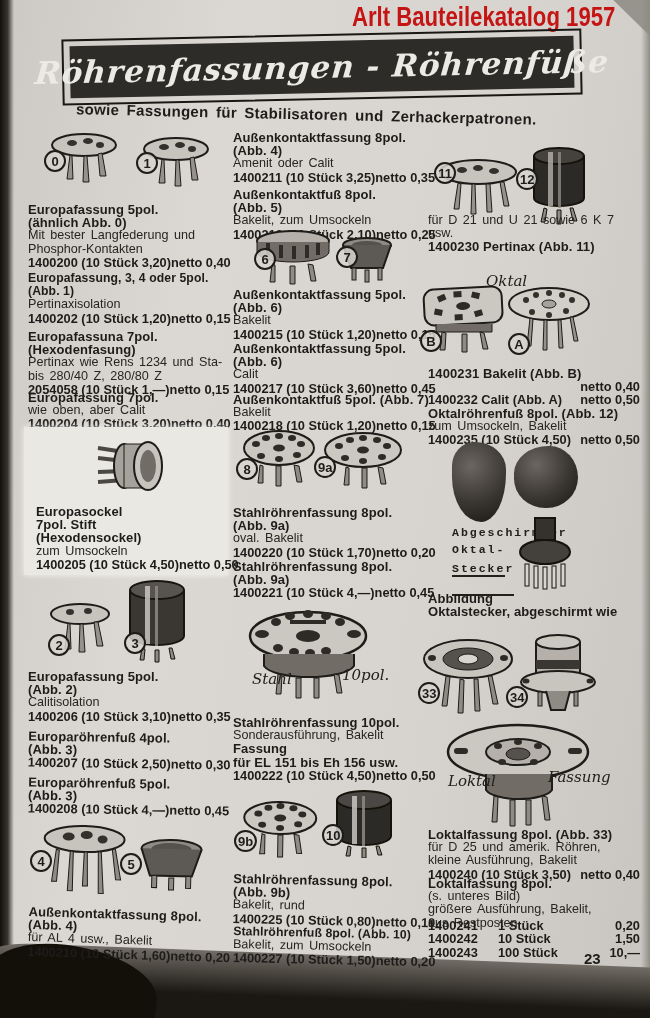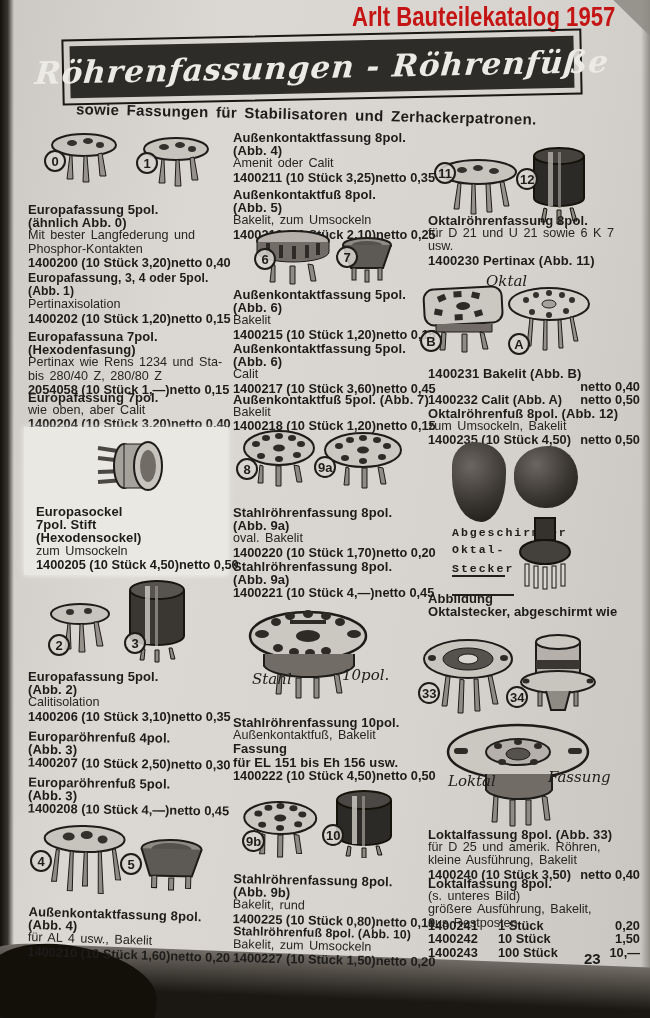--- a/index.html
+++ b/index.html
@@ -396,21 +396,21 @@
         <path d="M50 70 v20 h5 v-20z" fill="#8e8a84" stroke="#1e1c19"></path>
         <path d="M68 70 v20 h5 v-20z" fill="#8e8a84" stroke="#1e1c19"></path>
         <path d="M88 66 l3 19 h5 l-3 -18z" fill="#8e8a84" stroke="#1e1c19"></path>
       </svg>
   </div>
   <div class="handcap" style="left:252px;top:670px">Stahl</div>
   <div class="handcap" style="left:342px;top:666px">10pol.</div>
 
   <div class="e mid" style="left:233px;top:716px">
     <div class="t">Stahlröhrenfassung 10pol.</div>
-    <div class="d">Außenkontaktfuß, Bakelit</div>
+    <div class="d">Sonderausführung, Bakelit</div>
     <div class="t">Fassung</div>
     <div class="t">für EL 151 bis Eh 156 usw.</div>
     <div class="pr">
         <span>1400222 (10 Stück 4,50)</span>
         <span>netto 0,50</span>
       </div>
   </div>
 
   <div class="fig" style="left:240px;top:800px;transform:rotate(1deg)">
     <svg width="80" height="60">
@@ -422,21 +422,21 @@
         <ellipse cx="53" cy="8" rx="4" ry="3" fill="#2e2b27"></ellipse>
         <ellipse cx="62" cy="14" rx="4" ry="3" fill="#2e2b27"></ellipse>
         <ellipse cx="58" cy="24" rx="4" ry="3" fill="#2e2b27"></ellipse>
         <ellipse cx="40" cy="28" rx="4" ry="3" fill="#2e2b27"></ellipse>
         <ellipse cx="22" cy="25" rx="4" ry="3" fill="#2e2b27"></ellipse>
         <path d="M22 34 l-2 20 h5 v-19z" fill="#8e8a84" stroke="#1e1c19"></path>
         <path d="M38 35 v22 h5 v-22z" fill="#8e8a84" stroke="#1e1c19"></path>
         <path d="M54 34 l3 19 h5 l-3 -18z" fill="#8e8a84" stroke="#1e1c19"></path>
       </svg>
   </div>
-  <div class="figlabel" style="left:242px;top:830px">9b</div>
+  <div class="figlabel" style="left:234px;top:830px">9b</div>
   <div class="fig" style="left:332px;top:788px">
     <svg width="64" height="70">
         <path d="M5 12 v36 a27 9 0 0 0 54 0 V12" fill="#2c2a27" stroke="#141209" stroke-width="2"></path>
         <ellipse cx="32" cy="12" rx="27" ry="9" fill="#4a4744" stroke="#141209" stroke-width="2"></ellipse>
         <rect x="20" y="8" width="5" height="48" fill="#c9c6c0" opacity="0.85"></rect>
         <rect x="30" y="8" width="3" height="50" fill="#8e8a84" opacity="0.85"></rect>
         <path d="M16 58 l-2 10 h4 l1 -9z" fill="#8e8a84" stroke="#141209"></path>
         <path d="M30 60 v10 h4 v-10z" fill="#8e8a84" stroke="#141209"></path>
         <path d="M44 58 l2 9 h4 l-3 -9z" fill="#8e8a84" stroke="#141209"></path>
       </svg>
@@ -481,21 +481,20 @@
         <rect x="18" y="8" width="5" height="54" fill="#b5b1aa" opacity="0.8"></rect>
         <rect x="28" y="8" width="3" height="56" fill="#8e8a84" opacity="0.8"></rect>
         <path d="M14 64 l-3 14 h4 l2 -13z" fill="#8e8a84" stroke="#141209"></path>
         <path d="M27 66 v14 h4 v-14z" fill="#8e8a84" stroke="#141209"></path>
         <path d="M40 64 l3 13 h4 l-4 -13z" fill="#8e8a84" stroke="#141209"></path>
       </svg>
   </div>
   <div class="figlabel" style="left:516px;top:168px">12</div>
 
   <div class="e rt" style="left:428px;top:214px">
-    <div class="t">Oktalröhrenfassung 8pol.</div>
     <div class="d">für D 21 und U 21 sowie 6 K 7</div>
     <div class="d">usw.</div>
     <div class="t">1400230 Pertinax (Abb. 11)</div>
   </div>
 
   <div class="handcap" style="left:486px;top:272px">Oktal</div>
   <div class="fig" style="left:420px;top:284px">
     <svg width="86" height="72">
         <g transform="rotate(-3 43 20)">
           <rect x="4" y="4" width="78" height="36" rx="10" fill="#cbc8c2" stroke="#1e1c19" stroke-width="2"></rect>

